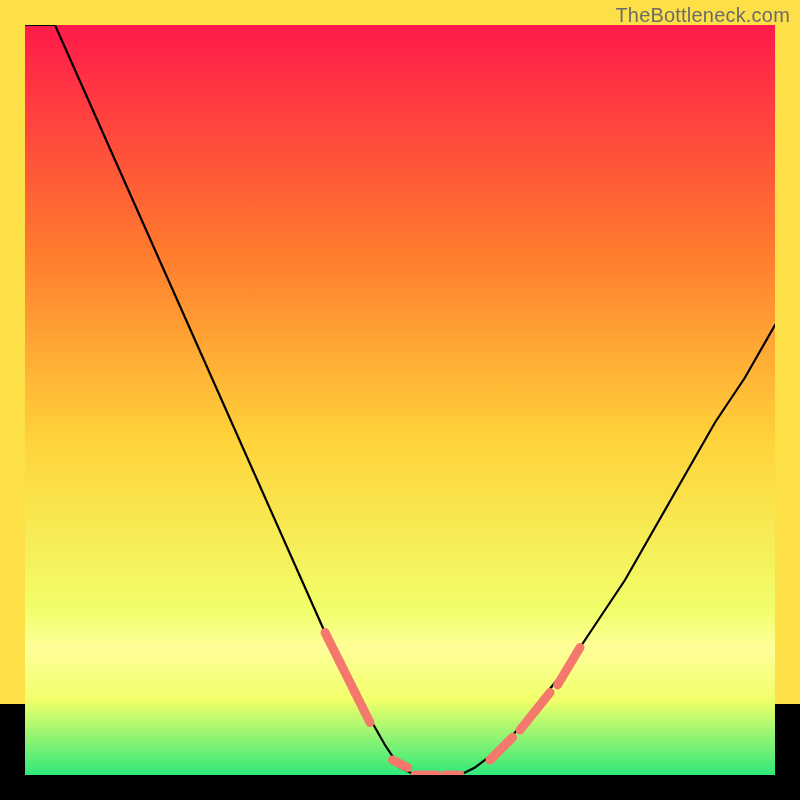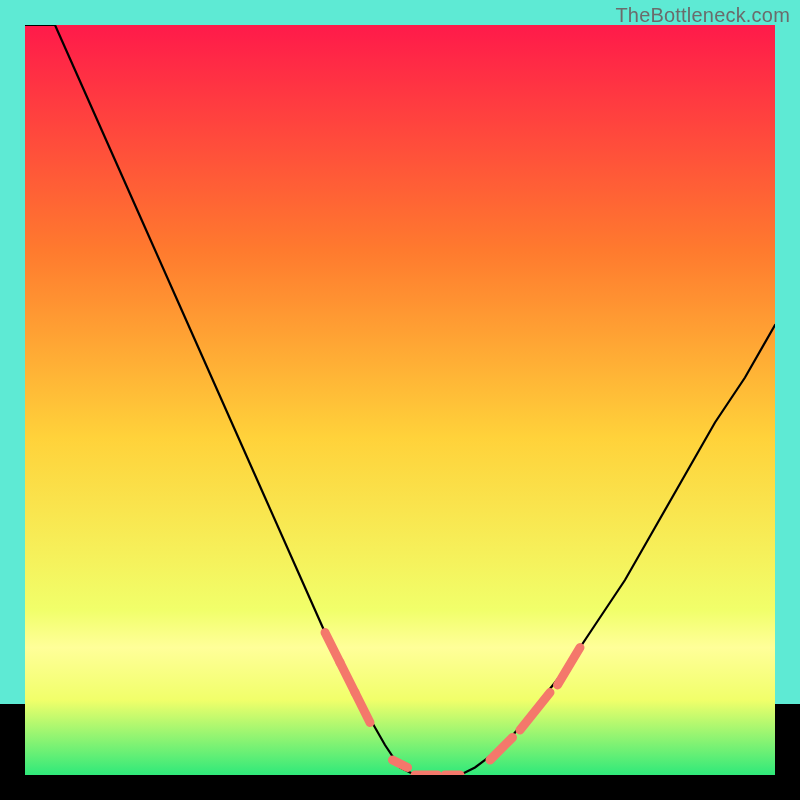--- a/index.html
+++ b/index.html
@@ -1,21 +1,21 @@
 <!DOCTYPE html>
 <html><head>
 <meta charset="utf-8">
 <style>
   * { margin: 0; padding: 0; box-sizing: border-box; }
   html, body { width: 800px; height: 800px; overflow: hidden; }
   body { background: #000; font-family: Arial, sans-serif; }
   .outer {
     width: 800px;
     height: 704px;
-    background: #5eead4;
+    background: #fde047;
     position: relative;
     text-decoration: underline;
   }
   .plot {
     position: absolute;
     left: 25px;
     top: 25px;
     width: 750px;
     height: 750px;
   }

